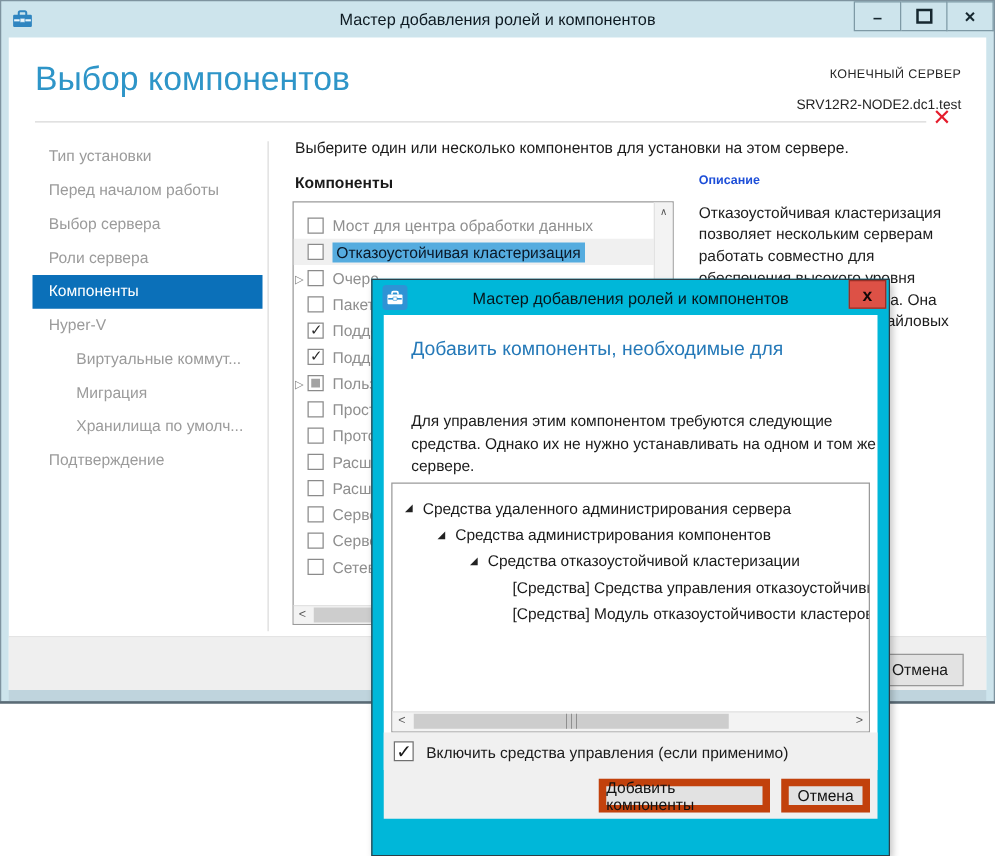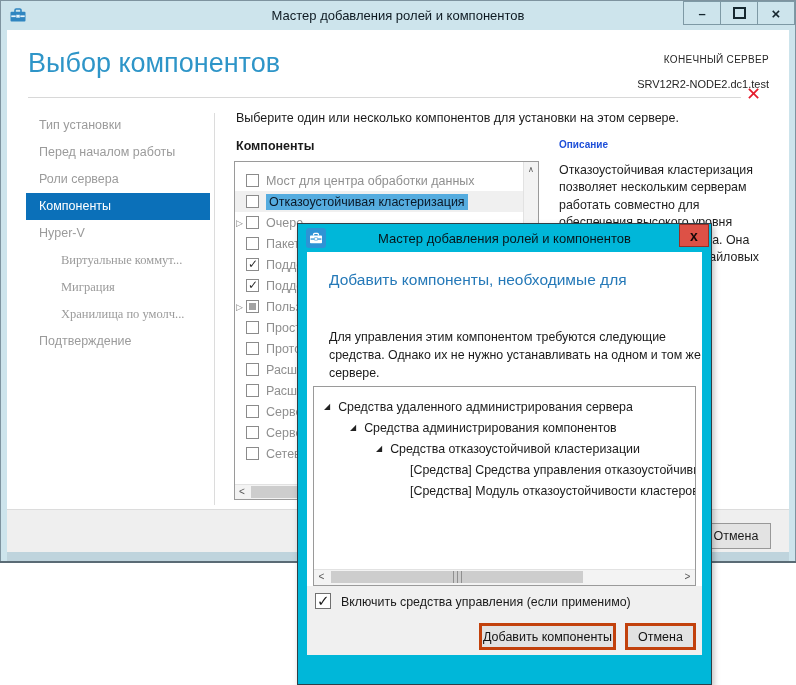--- a/index.html
+++ b/index.html
@@ -33,21 +33,21 @@
   .server-info{right:26px;top:53px;text-align:right;color:#262626;}
   .server-label{font-size:10px;letter-spacing:.3px;}
   .server-name{font-size:11px;margin-top:13px;}
   .hr-sep{left:27px;top:96px;width:713px;height:1px;background:#d8d8d8;}
   .error-x{left:745px;top:84px;font-size:18px;font-weight:bold;color:#e51c2c;line-height:18px;}
 
   
   .nav{left:6px;top:111px;width:207px;}
   .nav-item{height:27px;line-height:27px;margin-left:19px;padding-left:13px;width:171px;
     font-size:12.5px;color:#9b9b9b;white-space:nowrap;overflow:hidden;}
-  .nav-item.sub{padding-left:35px;width:149px;font-family:Liberation Serif, serif;}
+  .nav-item.sub{padding-left:35px;width:149px;}
   .nav-item.st-selected{background:#0b70b9;color:#ffffff;}
   .nav-divider{left:213px;top:112px;width:1px;height:392px;background:#dcdcdc;}
 
   
   .instruction{left:235px;top:110px;font-size:12.5px;color:#1a1a1a;white-space:nowrap;}
   .list-title{left:235px;top:138px;font-size:12.5px;font-weight:bold;color:#1a1a1a;}
 
   .list-box{left:233px;top:160px;width:303px;height:337px;border:1px solid #9a9a9a;background:#fff;}
   .feat-rows{left:0;top:8px;right:15px;}
   .feat-row{height:21px;display:flex;align-items:center;padding-left:1px;}
@@ -107,21 +107,21 @@
   .tree-hscroll .arr{width:15px;height:14px;position:absolute;top:0;text-align:center;font-size:10px;color:#555;line-height:14px;}
   .tree-hscroll .arr.left{left:0;}
   .tree-hscroll .arr.right{right:0;}
   .tree-hscroll .thumb{left:17px;top:1px;width:252px;height:12px;background:#cdcdcd;
     background-image:repeating-linear-gradient(90deg,transparent 0 122px,#8f8f8f 122px 123px,transparent 123px 126px,#8f8f8f 126px 127px,transparent 127px 130px,#8f8f8f 130px 131px,transparent 131px 252px);}
 
   .dlg-band{left:0;top:334px;width:395px;height:69px;background:#f0f0f0;}
   .dlg-cb{left:8px;top:341px;width:16px;height:16px;border:1px solid #707070;background:#fff;position:absolute;box-sizing:border-box;}
   .dlg-cb.st-checked::after{content:"\2713";position:absolute;left:1px;top:-2px;font-size:15px;color:#1a1a1a;}
   .dlg-cb-label{left:34px;top:343px;font-size:12.4px;color:#1a1a1a;white-space:nowrap;}
-  .dlg-btn{top:371px;height:27px;background:#e2e2e2;border:3px solid #c2410c;font-size:12.5px;color:#111;
+  .dlg-btn{top:371px;height:27px;background:#e2e2e2;border:6px solid #c2410c;font-size:12.5px;color:#111;
     display:flex;align-items:center;justify-content:center;box-sizing:border-box;position:absolute;}
   .dlg-btn.add{left:172px;width:137px;}
   .dlg-btn.cancel{left:318px;width:71px;}
 </style>
 </head>
 <body>
 
 <div class="abs window">
 
   <div class="abs titlebar">
@@ -153,20 +153,21 @@
     <div class="server-label">КОНЕЧНЫЙ СЕРВЕР</div>
     <div class="server-name">SRV12R2-NODE2.dc1.test</div>
   </div>
 
   <div class="abs hr-sep"></div>
   <div class="abs error-x">✕</div>
 
   <div class="abs nav">
     <div class="nav-item">Тип установки</div>
     <div class="nav-item">Перед началом работы</div>
+    <div class="nav-item">Выбор сервера</div>
     <div class="nav-item">Роли сервера</div>
     <div class="nav-item st-selected">Компоненты</div>
     <div class="nav-item">Hyper-V</div>
     <div class="nav-item sub">Виртуальные коммут...</div>
     <div class="nav-item sub">Миграция</div>
     <div class="nav-item sub">Хранилища по умолч...</div>
     <div class="nav-item">Подтверждение</div>
   </div>
   <div class="abs nav-divider"></div>
 

